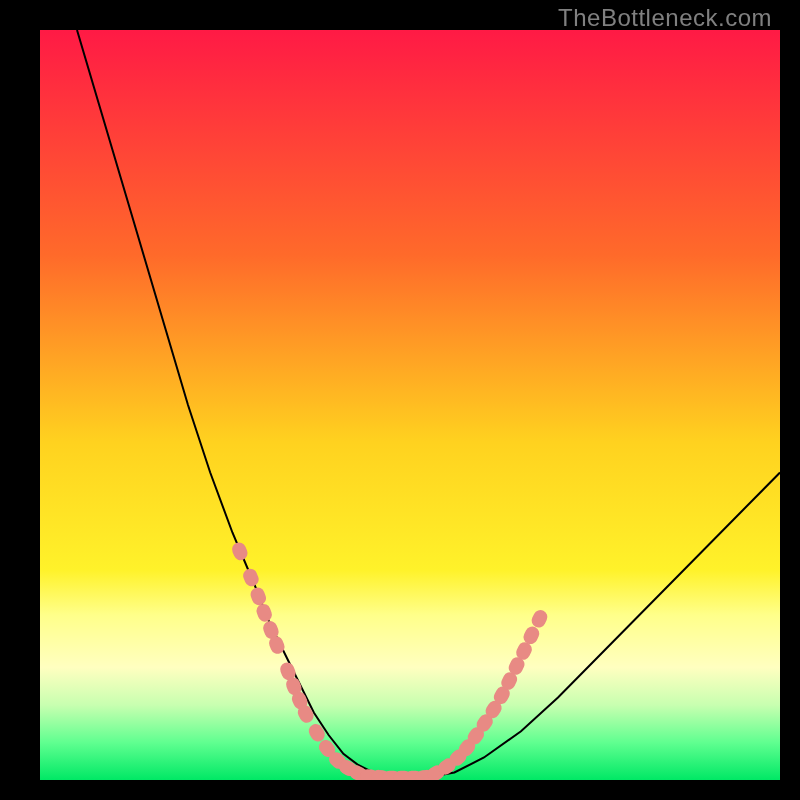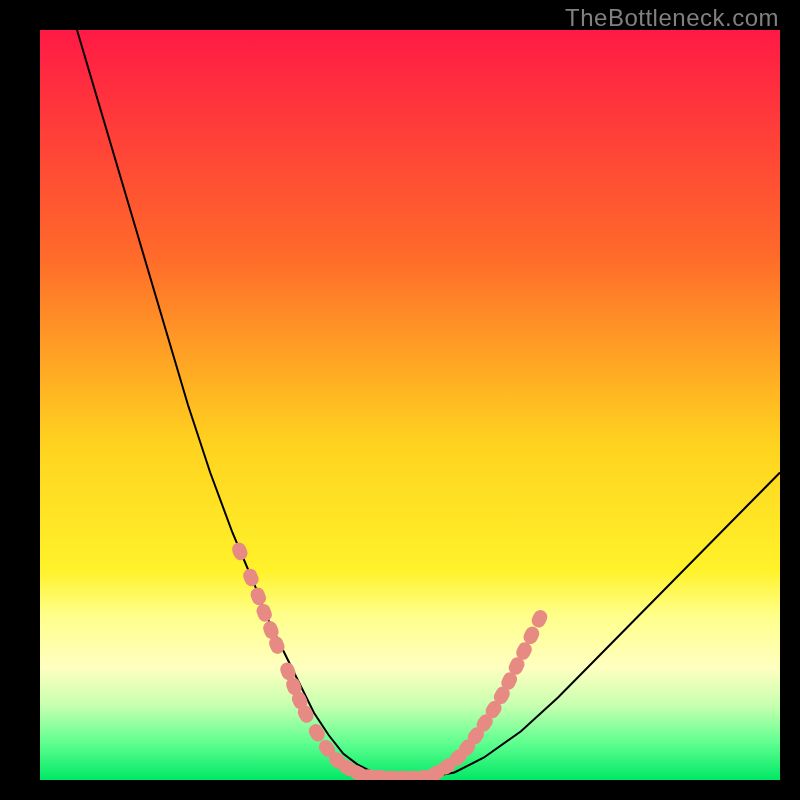--- a/index.html
+++ b/index.html
@@ -11,21 +11,21 @@
     overflow: hidden;
   }
   .frame {
     position: relative;
     width: 800px;
     height: 800px;
     background: #000;
   }
   .watermark {
     position: absolute;
-    right: 21px;
+    right: 28px;
     top: 4px;
     font-family: Arial, Helvetica, sans-serif;
     font-size: 24px;
     font-weight: 500;
     color: #808080;
     letter-spacing: 0.5px;
   }
   svg {
     position: absolute;
     left: 0;

